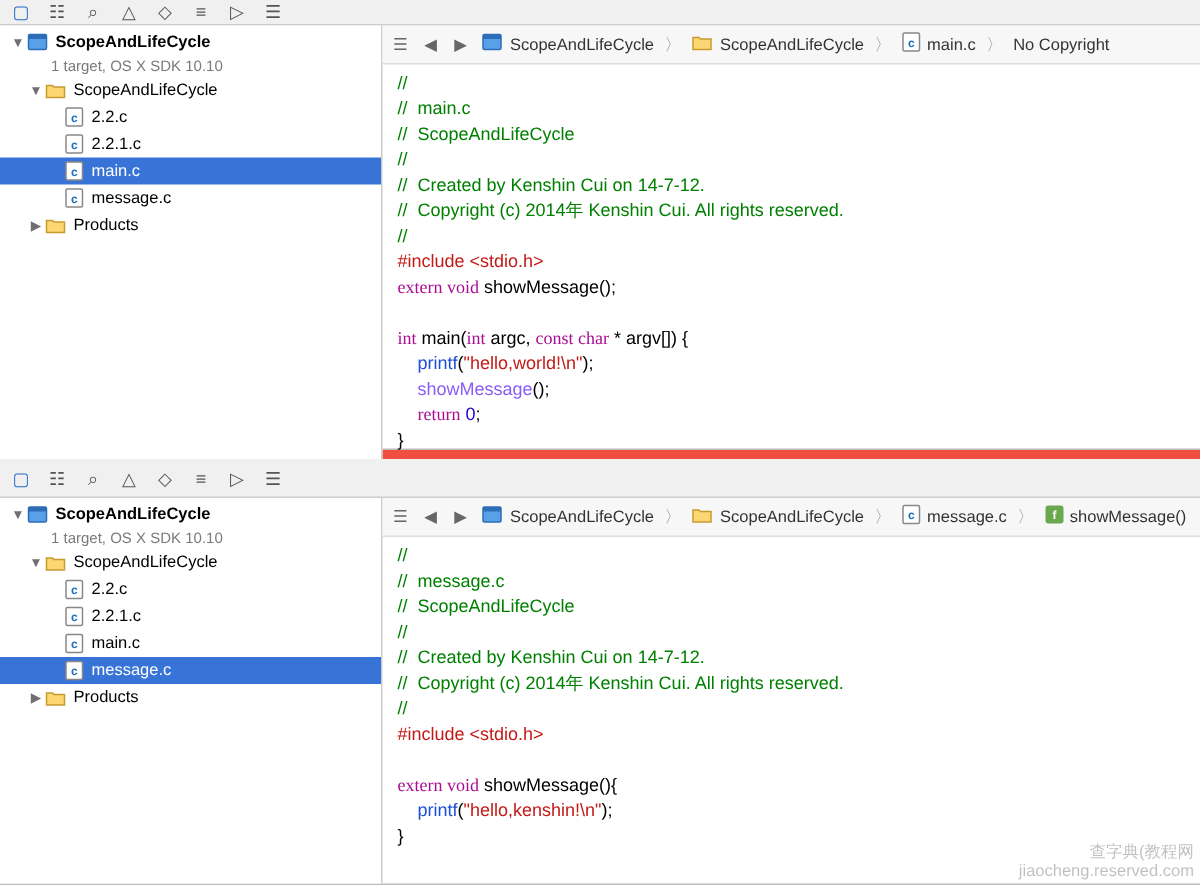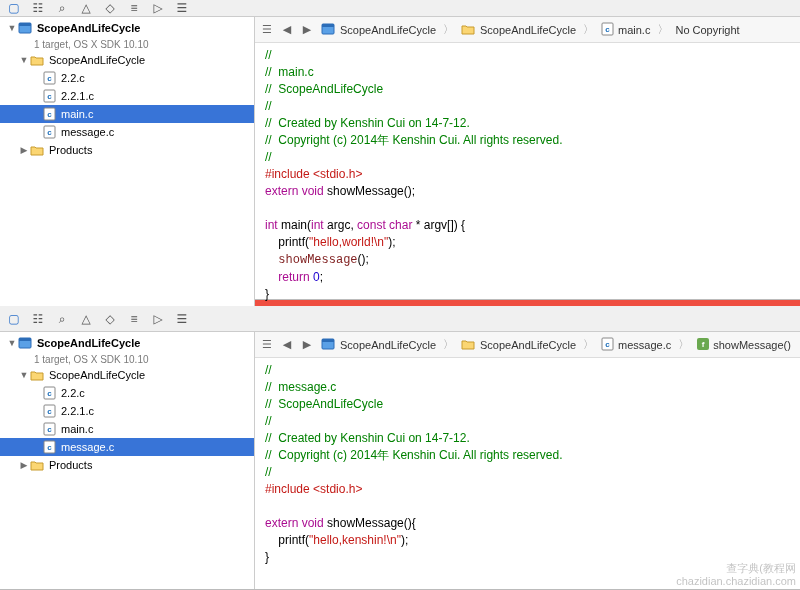--- a/index.html
+++ b/index.html
@@ -19,24 +19,24 @@
 .tree-row.sel { background: #3874d7; color: #fff; }
 .tree-row .disc { width: 12px; color: #707070; font-size: 9px; display:inline-block; text-align:center;}
 .tree-row .indent { display:inline-block; }
 .tree-row .ficon { width: 16px; height: 14px; display:inline-flex; align-items:center; justify-content:center; margin-right: 3px;}
 .tree-row .label { font-size: 11px; }
 .tree-row .sub { font-size: 10px; color: #7a7a7a; }
 .proj-icon svg, .folder-icon svg, .cfile-icon svg { display:block; }
 .divider { height: 6px; background: #ef4e40; }
 .c-green { color: #008000; }
 .c-red { color: #c41a16; }
-.c-purple { color: #aa0d91; }
+.c-purple { color: #aa0d91; font-family: Liberation Serif, serif; }
 .c-blue { color: #1c00cf; }
-.c-teal { color: #7f1d1d; font-family: Liberation Mono, monospace; }
-.c-nav { color: #000000; text-align: right; }
+.c-teal { color: #8b5cf6; }
+.c-nav { color: #1d4ed8; text-align: right; }
 .watermark {
   position: fixed; right: 4px; bottom: 2px;
   font-size: 11px; color: rgba(0,0,0,0.25);
   font-family: Arial, sans-serif;
   text-align: right; line-height: 13px;
   pointer-events: none;
 }
 </style>
 </head>
 <body>
@@ -292,14 +292,14 @@
             </span>
           </div>
           <div class="editor"><div class="c-green">//</div><div class="c-green">//  message.c</div><div class="c-green">//  ScopeAndLifeCycle</div><div class="c-green">//</div><div class="c-green">//  Created by Kenshin Cui on 14-7-12.</div><div class="c-green">//  Copyright (c) 2014年 Kenshin Cui. All rights reserved.</div><div class="c-green">//</div><div class=""></div><div><span class="c-red">#include </span><span class="c-red">&lt;stdio.h&gt;</span></div><div> </div><div><span class="c-purple">extern void</span> showMessage(){</div><div>    <span class="c-nav">printf</span>(<span class="c-red">"hello,kenshin!\n"</span>);</div><div>}</div></div>
         </div>
       </div>
     </div>
   </div>
 
 <div class="watermark">
     <div>查字典(教程网</div>
-    <div>chazidian.chazidian.com</div>
+    <div>jiaocheng.reserved.com</div>
   </div>
 
 </body></html>

